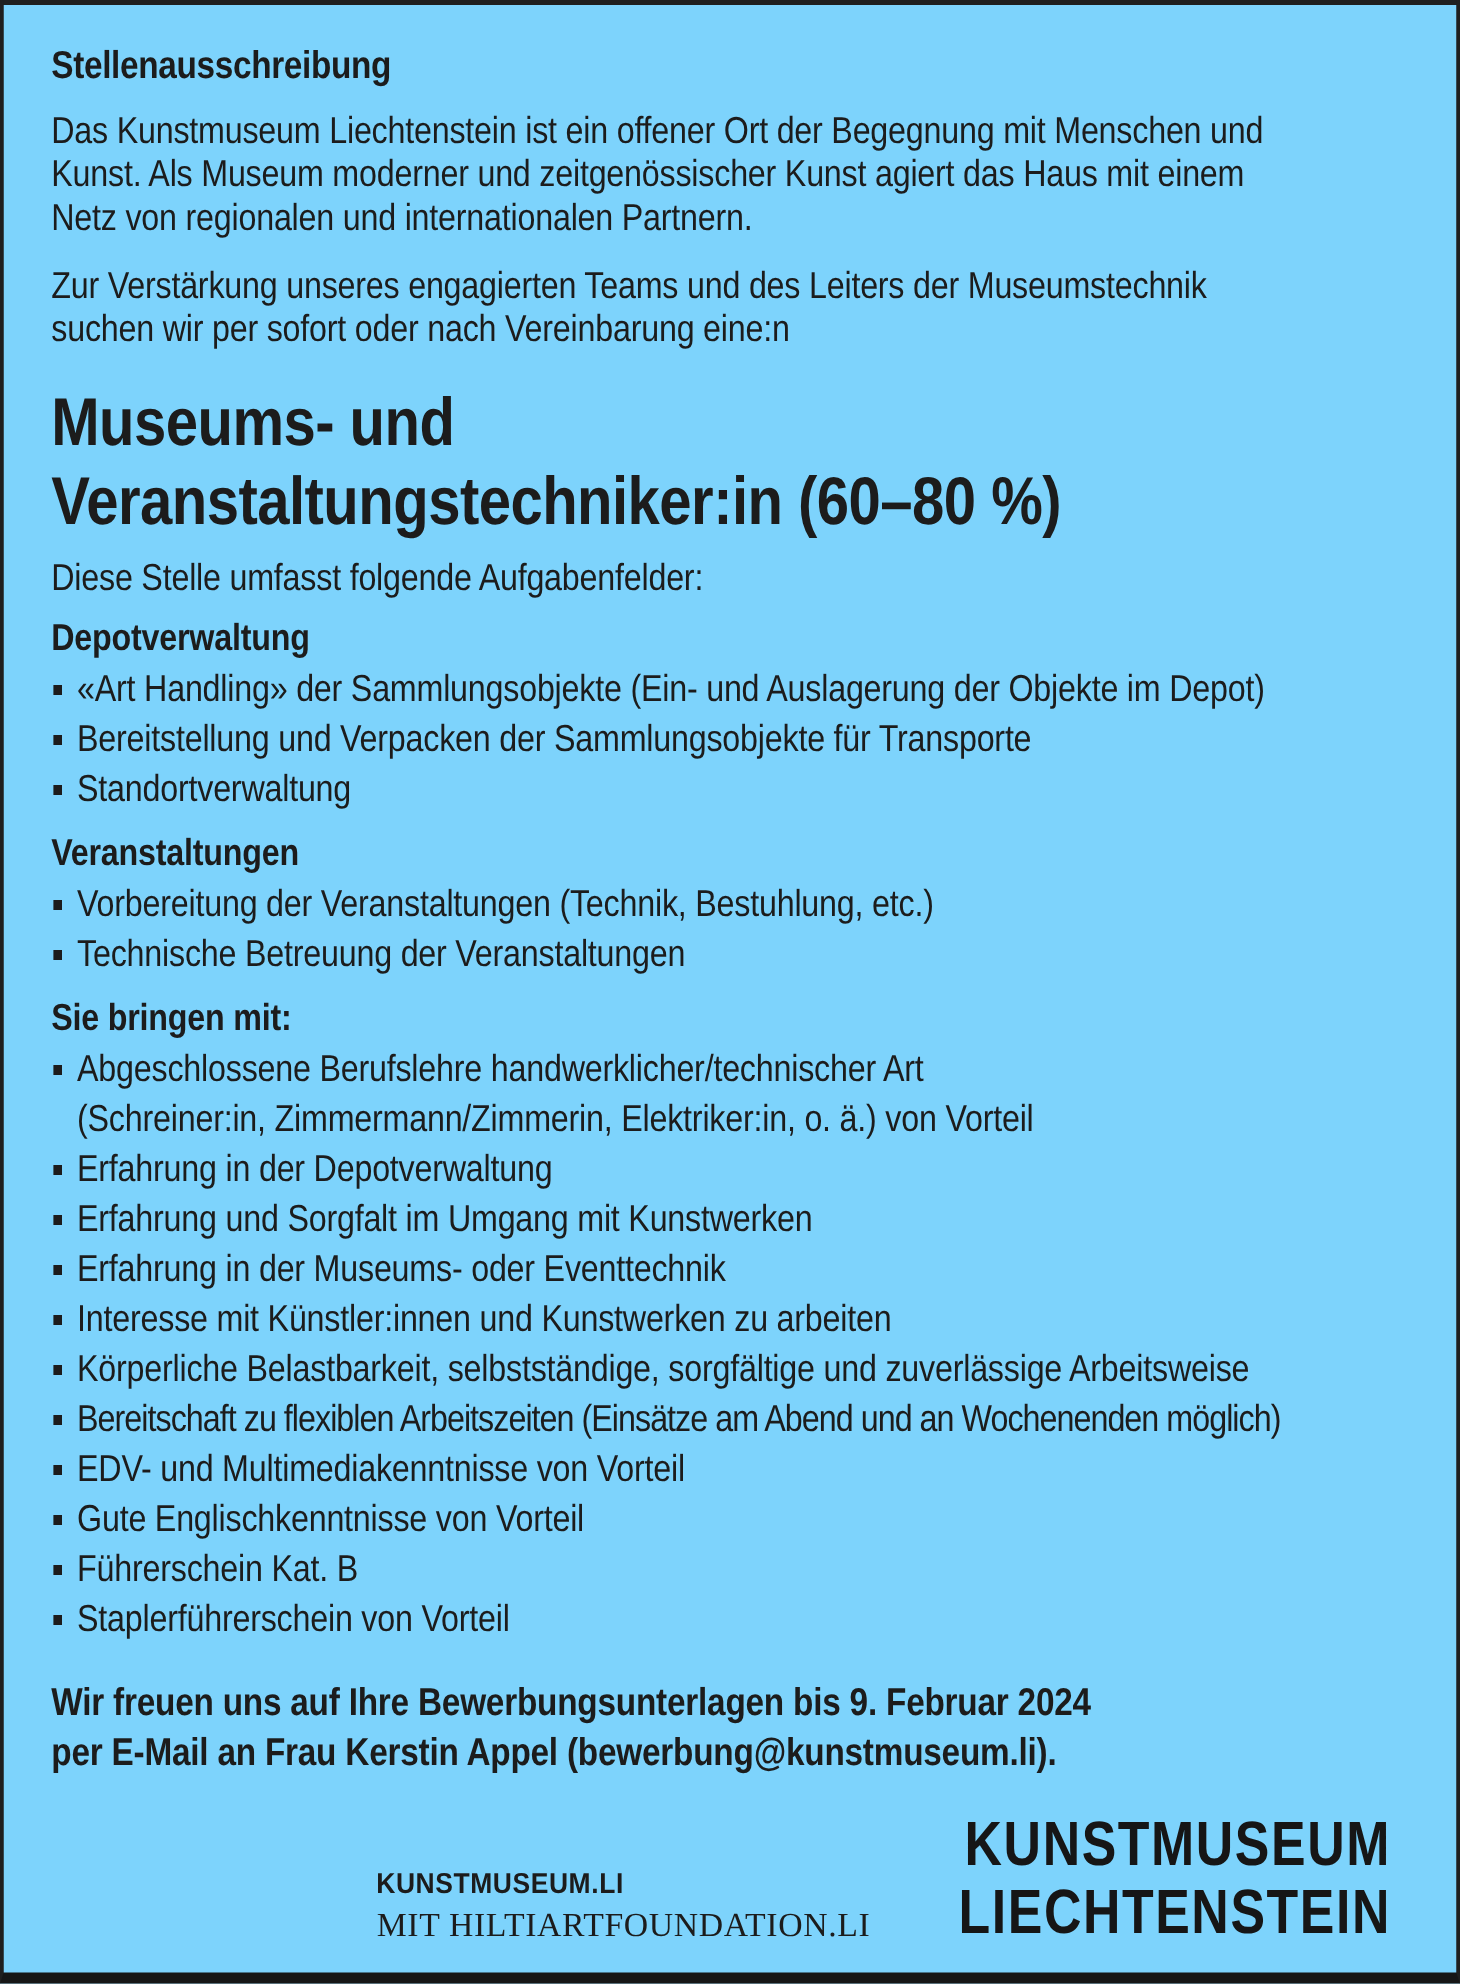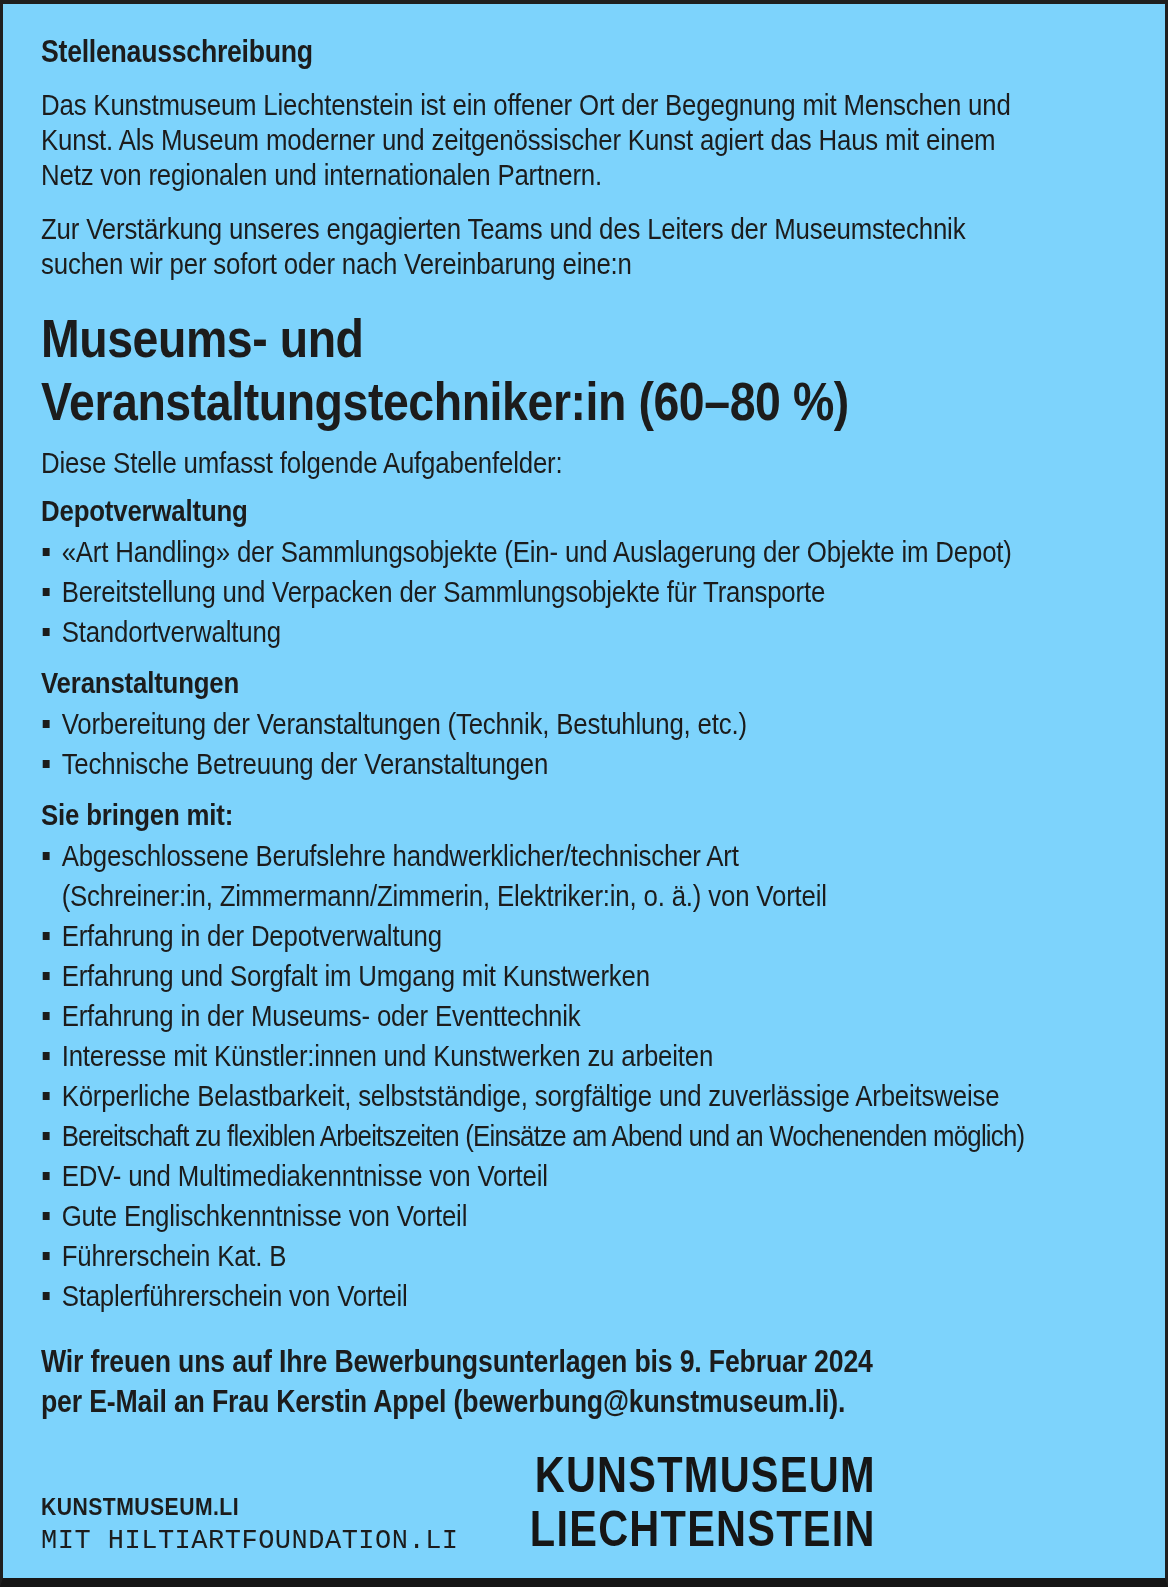--- a/index.html
+++ b/index.html
@@ -50,28 +50,28 @@
     position:absolute; left:2px; top:16px;
     width:8px; height:8px; background:#1c1c1c;
   }
   .li-text { white-space:pre-line; }
   .closing {
     font-size:31px; font-weight:bold; line-height:40px;
     margin:26px 0 0 0; white-space:pre-line; letter-spacing:-0.2px;
   }
   .footer {
     position:absolute; left:38px; right:52px; bottom:22px;
-    display:flex; justify-content:flex-start; align-items:flex-end;
+    display:flex; justify-content:flex-end; align-items:flex-end;
   }
   .footer-left .site {
     font-weight:bold; font-size:23px; letter-spacing:0.5px;
     transform:scaleX(0.92); transform-origin:bottom left;
   }
   .footer-left .foundation {
-    font-family:Liberation Mono, monospace;
+    font-family:Liberation Serif, serif;
     font-size:27px; margin-top:5px; letter-spacing:0.5px;
   }
   .logo {
     text-align:right; font-weight:bold;
     font-size:50px; line-height:54px; letter-spacing:1.5px;
     transform:scaleX(0.83); transform-origin:bottom right;
     color:#161616;
   }
 </style>
 </head>

